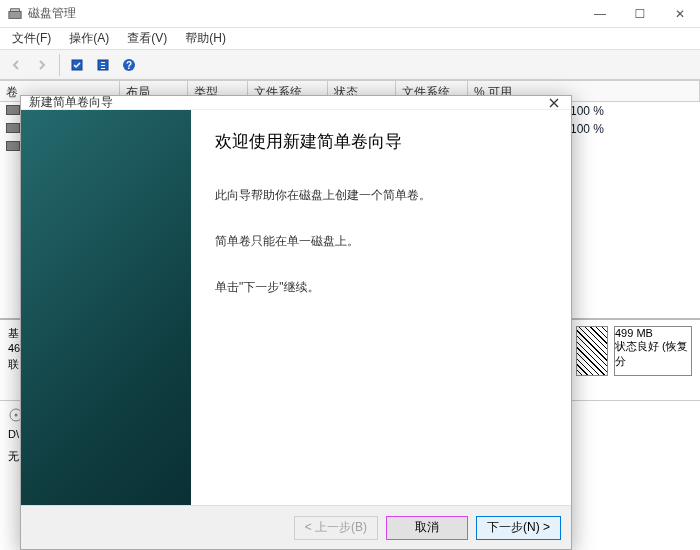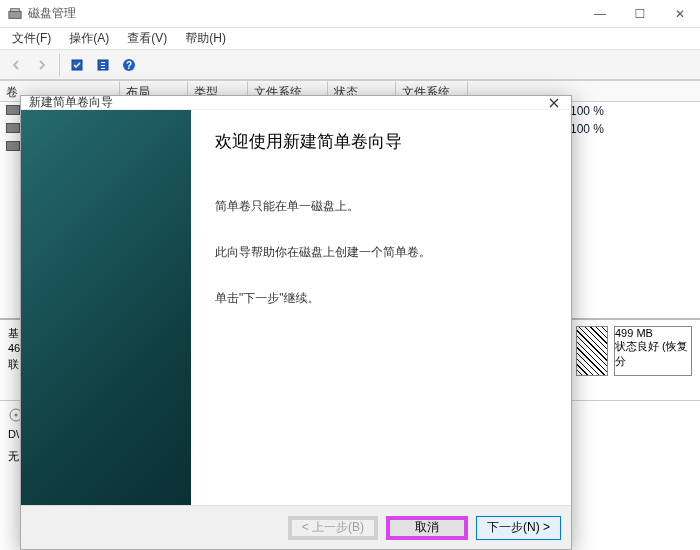--- a/index.html
+++ b/index.html
@@ -34,24 +34,24 @@
   .part.recov { background: #fff; }
 
   
   .wizard { position: absolute; left: 20px; top: 95px; width: 552px; height: 455px; background: #fff; box-shadow: 0 4px 22px rgba(0,0,0,0.35); border: 1px solid #aaa; display: flex; flex-direction: column; }
   .wiz-title { height: 14px; display: flex; align-items: center; padding: 0 8px; border-bottom: 1px solid #eee; }
   .wiz-title span { flex: 1; font-size: 12px; color: #333; }
   .wiz-close { width: 18px; height: 18px; display: flex; align-items: center; justify-content: center; cursor: pointer; }
   .wiz-body { flex: 1; display: flex; }
   .wiz-side { width: 170px; background: linear-gradient(135deg, #256b6e 0%, #1a5458 35%, #0f3d40 70%, #0a3034 100%); }
   .wiz-main { flex: 1; padding: 20px 24px; }
-  .wiz-heading { font-size: 17px; font-weight: 400; color: #000; margin-bottom: 44px; }
+  .wiz-heading { font-size: 17px; font-weight: 400; color: #000; margin-bottom: 33px; }
   .wiz-p { font-size: 12px; color: #333; margin-bottom: 28px; line-height: 1.5; }
   .wiz-btns { height: 44px; border-top: 1px solid #ddd; display: flex; align-items: center; justify-content: flex-end; gap: 8px; padding-right: 10px; background: #f0f0f0; }
-  .wiz-btn { min-width: 82px; height: 24px; background: #e1e1e1; border: 4px solid #d946ef; font-size: 12px; display: flex; align-items: center; justify-content: center; padding: 0 10px; cursor: pointer; }
+  .wiz-btn { min-width: 82px; height: 24px; background: #e1e1e1; border: 1px solid #d946ef; font-size: 12px; display: flex; align-items: center; justify-content: center; padding: 0 10px; cursor: pointer; }
   .wiz-btn.primary { border: 1px solid #0078d7; background: #e5f1fb; }
   .wiz-btn.dis { color: #a0a0a0; border-color: #d0d0d0; background: #efefef; cursor: default; }
 </style>
 </head>
 <body>
 
 <div class="title-bar">
   <svg class="icon" viewBox="0 0 16 16">
       <rect x="1" y="5" width="14" height="8" fill="#999" stroke="#555"></rect>
       <rect x="3" y="2" width="10" height="3" fill="#ccc" stroke="#555"></rect>
@@ -105,20 +105,21 @@
     </div>
 </div>
 
 <div class="table-head">
   <div class="th" style="width:120px">卷</div>
   <div class="th" style="width:68px">布局</div>
   <div class="th" style="width:60px">类型</div>
   <div class="th" style="width:80px">文件系统</div>
   <div class="th" style="width:68px">状态</div>
   <div class="th" style="width:72px">文件系统</div>
+  <div class="th" style="flex:1">% 可用</div>
 </div>
 
 <div class="table-body">
   <div class="tr">
     <div class="td" style="width:120px"><span class="vol-icon"></span><span></span></div>
     <div class="td" style="width:68px"></div>
       <div class="td" style="width:60px"></div>
       <div class="td" style="width:80px"></div>
       <div class="td" style="width:68px"></div>
       <div class="td" style="width:96px"></div>
@@ -179,22 +180,22 @@
     <div class="wiz-close">
       <svg width="12" height="12" viewBox="0 0 12 12">
           <path d="M2 2 L10 10 M10 2 L2 10" stroke="#333" stroke-width="1.3"></path>
         </svg>
     </div>
   </div>
   <div class="wiz-body">
     <div class="wiz-side"></div>
     <div class="wiz-main">
       <div class="wiz-heading">欢迎使用新建简单卷向导</div>
+      <div class="wiz-p">此向导帮助你在磁盘上创建一个简单卷。</div>
       <div class="wiz-p">简单卷只能在单一磁盘上。</div>
-      <div class="wiz-p">此向导帮助你在磁盘上创建一个简单卷。</div>
       <div class="wiz-p">单击"下一步"继续。</div>
     </div>
   </div>
   <div class="wiz-btns">
     <div class="wiz-btn dis">&lt; 上一步(B)</div>
     <div class="wiz-btn">取消</div>
     <div class="wiz-btn primary">下一步(N) &gt;</div>
   </div>
 </div>
 

